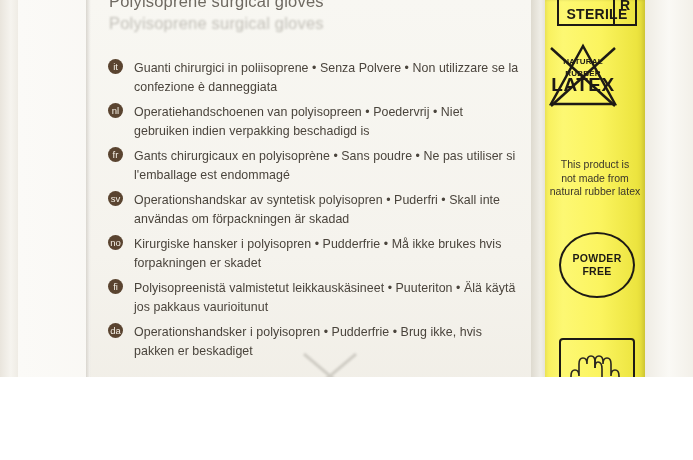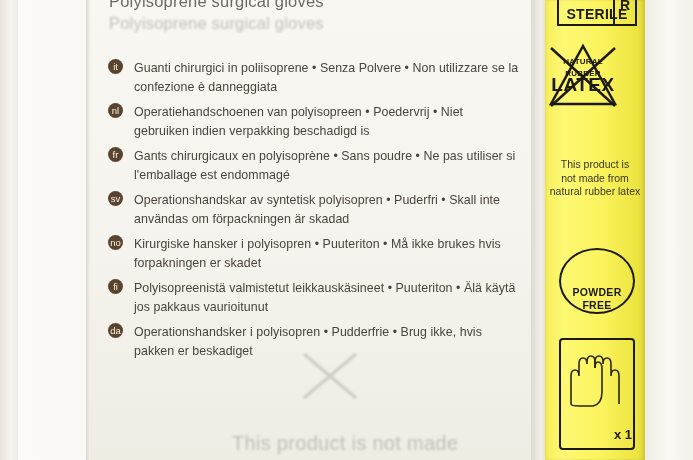--- a/index.html
+++ b/index.html
@@ -3,21 +3,21 @@
 <meta charset="utf-8">
 <style>
   html, body {
     margin: 0;
     padding: 0;
     background: #ffffff;
   }
   #page {
     position: relative;
     width: 693px;
-    height: 460px;
+    height: 377px;
     overflow: hidden;
     background: #f2efe9;
     font-family: "Liberation Sans", sans-serif;
   }
 
   
   .bg-left-strip {
     position: absolute;
     left: 0; top: 0;
     width: 18px; height: 460px;
@@ -190,28 +190,28 @@
     left: 4px; top: 158px;
     width: 92px;
     text-align: center;
     font-size: 10.5px;
     line-height: 13.5px;
     color: #3a352b;
   }
 
   .powder-oval {
     position: absolute;
-    left: 14px; top: 248px;
+    left: 14px; top: 232px;
     width: 72px; height: 62px;
     border: 2px solid #1d1a15;
     border-radius: 50%;
     display: flex;
     flex-direction: column;
     align-items: center;
-    justify-content: flex-end;
+    justify-content: center;
   }
   .powder-line {
     font-size: 10.5px;
     font-weight: bold;
     color: #1d1a15;
     line-height: 13px;
     letter-spacing: 0.3px;
   }
 
   .glove-box {
@@ -266,21 +266,21 @@
       <span class="lang-text">Gants chirurgicaux en polyisoprène • Sans poudre • Ne pas utiliser si l'emballage est endommagé</span>
     </div>
 
     <div class="lang-row">
       <span class="lang-badge">sv</span>
       <span class="lang-text">Operationshandskar av syntetisk polyisopren • Puderfri • Skall inte användas om förpackningen är skadad</span>
     </div>
 
     <div class="lang-row">
       <span class="lang-badge">no</span>
-      <span class="lang-text">Kirurgiske hansker i polyisopren • Puuteriton • Må ikke brukes hvis forpakningen er skadet</span>
+      <span class="lang-text">Kirurgiske hansker i polyisopren • Pudderfrie • Må ikke brukes hvis forpakningen er skadet</span>
     </div>
 
     <div class="lang-row">
       <span class="lang-badge">fi</span>
       <span class="lang-text">Polyisopreenistä valmistetut leikkauskäsineet • Puuteriton • Älä käytä jos pakkaus vaurioitunut</span>
     </div>
 
     <div class="lang-row">
       <span class="lang-badge">da</span>
       <span class="lang-text">Operationshandsker i polyisopren • Pudderfrie • Brug ikke, hvis pakken er beskadiget</span>

